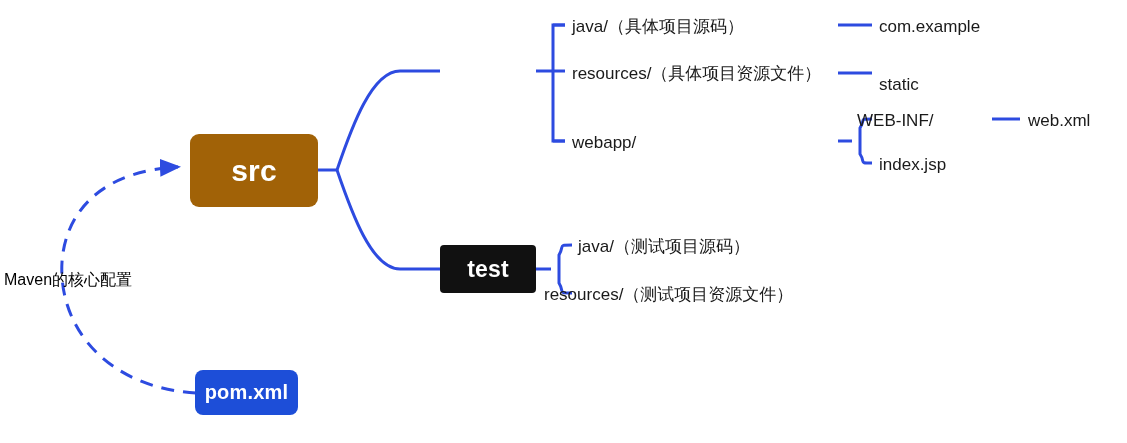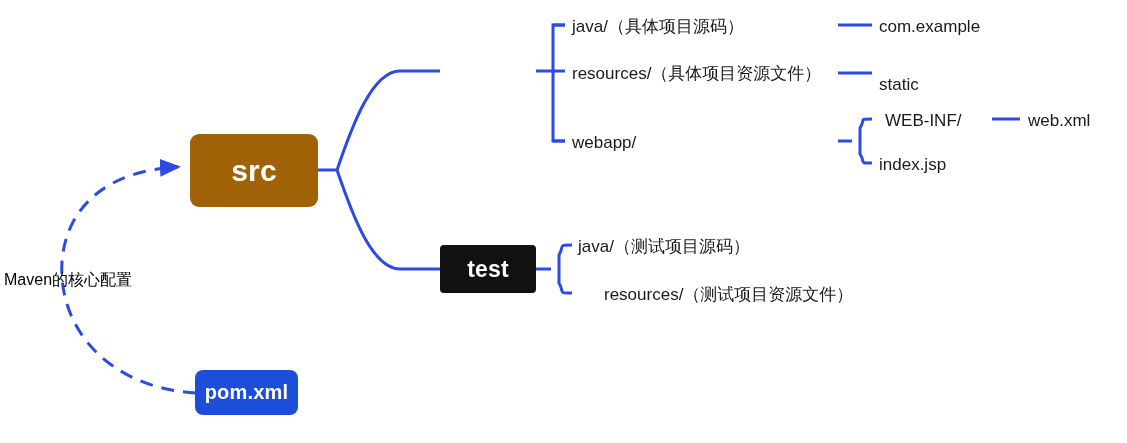--- a/index.html
+++ b/index.html
@@ -138,21 +138,21 @@
 
   <div class="annot" style="left:4px; top:272px;">Maven的核心配置</div>
 
   <div class="leaf" style="left:572px; top:18px;">java/（具体项目源码）</div>
   <div class="leaf" style="left:572px; top:65px;">resources/（具体项目资源文件）</div>
   <div class="leaf" style="left:572px; top:134px;">webapp/</div>
 
   <div class="leaf" style="left:879px; top:18px;">com.example</div>
   <div class="leaf" style="left:879px; top:76px;">static</div>
 
-  <div class="leaf" style="left:885px; top:112px;">WEB-INF/</div>
+  <div class="leaf" style="left:857px; top:112px;">WEB-INF/</div>
   <div class="leaf" style="left:879px; top:156px;text-align:right;">index.jsp</div>
 
   <div class="leaf" style="left:1028px; top:112px;">web.xml</div>
 
   <div class="leaf" style="left:578px; top:238px;">java/（测试项目源码）</div>
-  <div class="leaf" style="left:604px; top:286px;">resources/（测试项目资源文件）</div>
+  <div class="leaf" style="left:544px; top:286px;">resources/（测试项目资源文件）</div>
 
 </div>
 
 </body></html>

